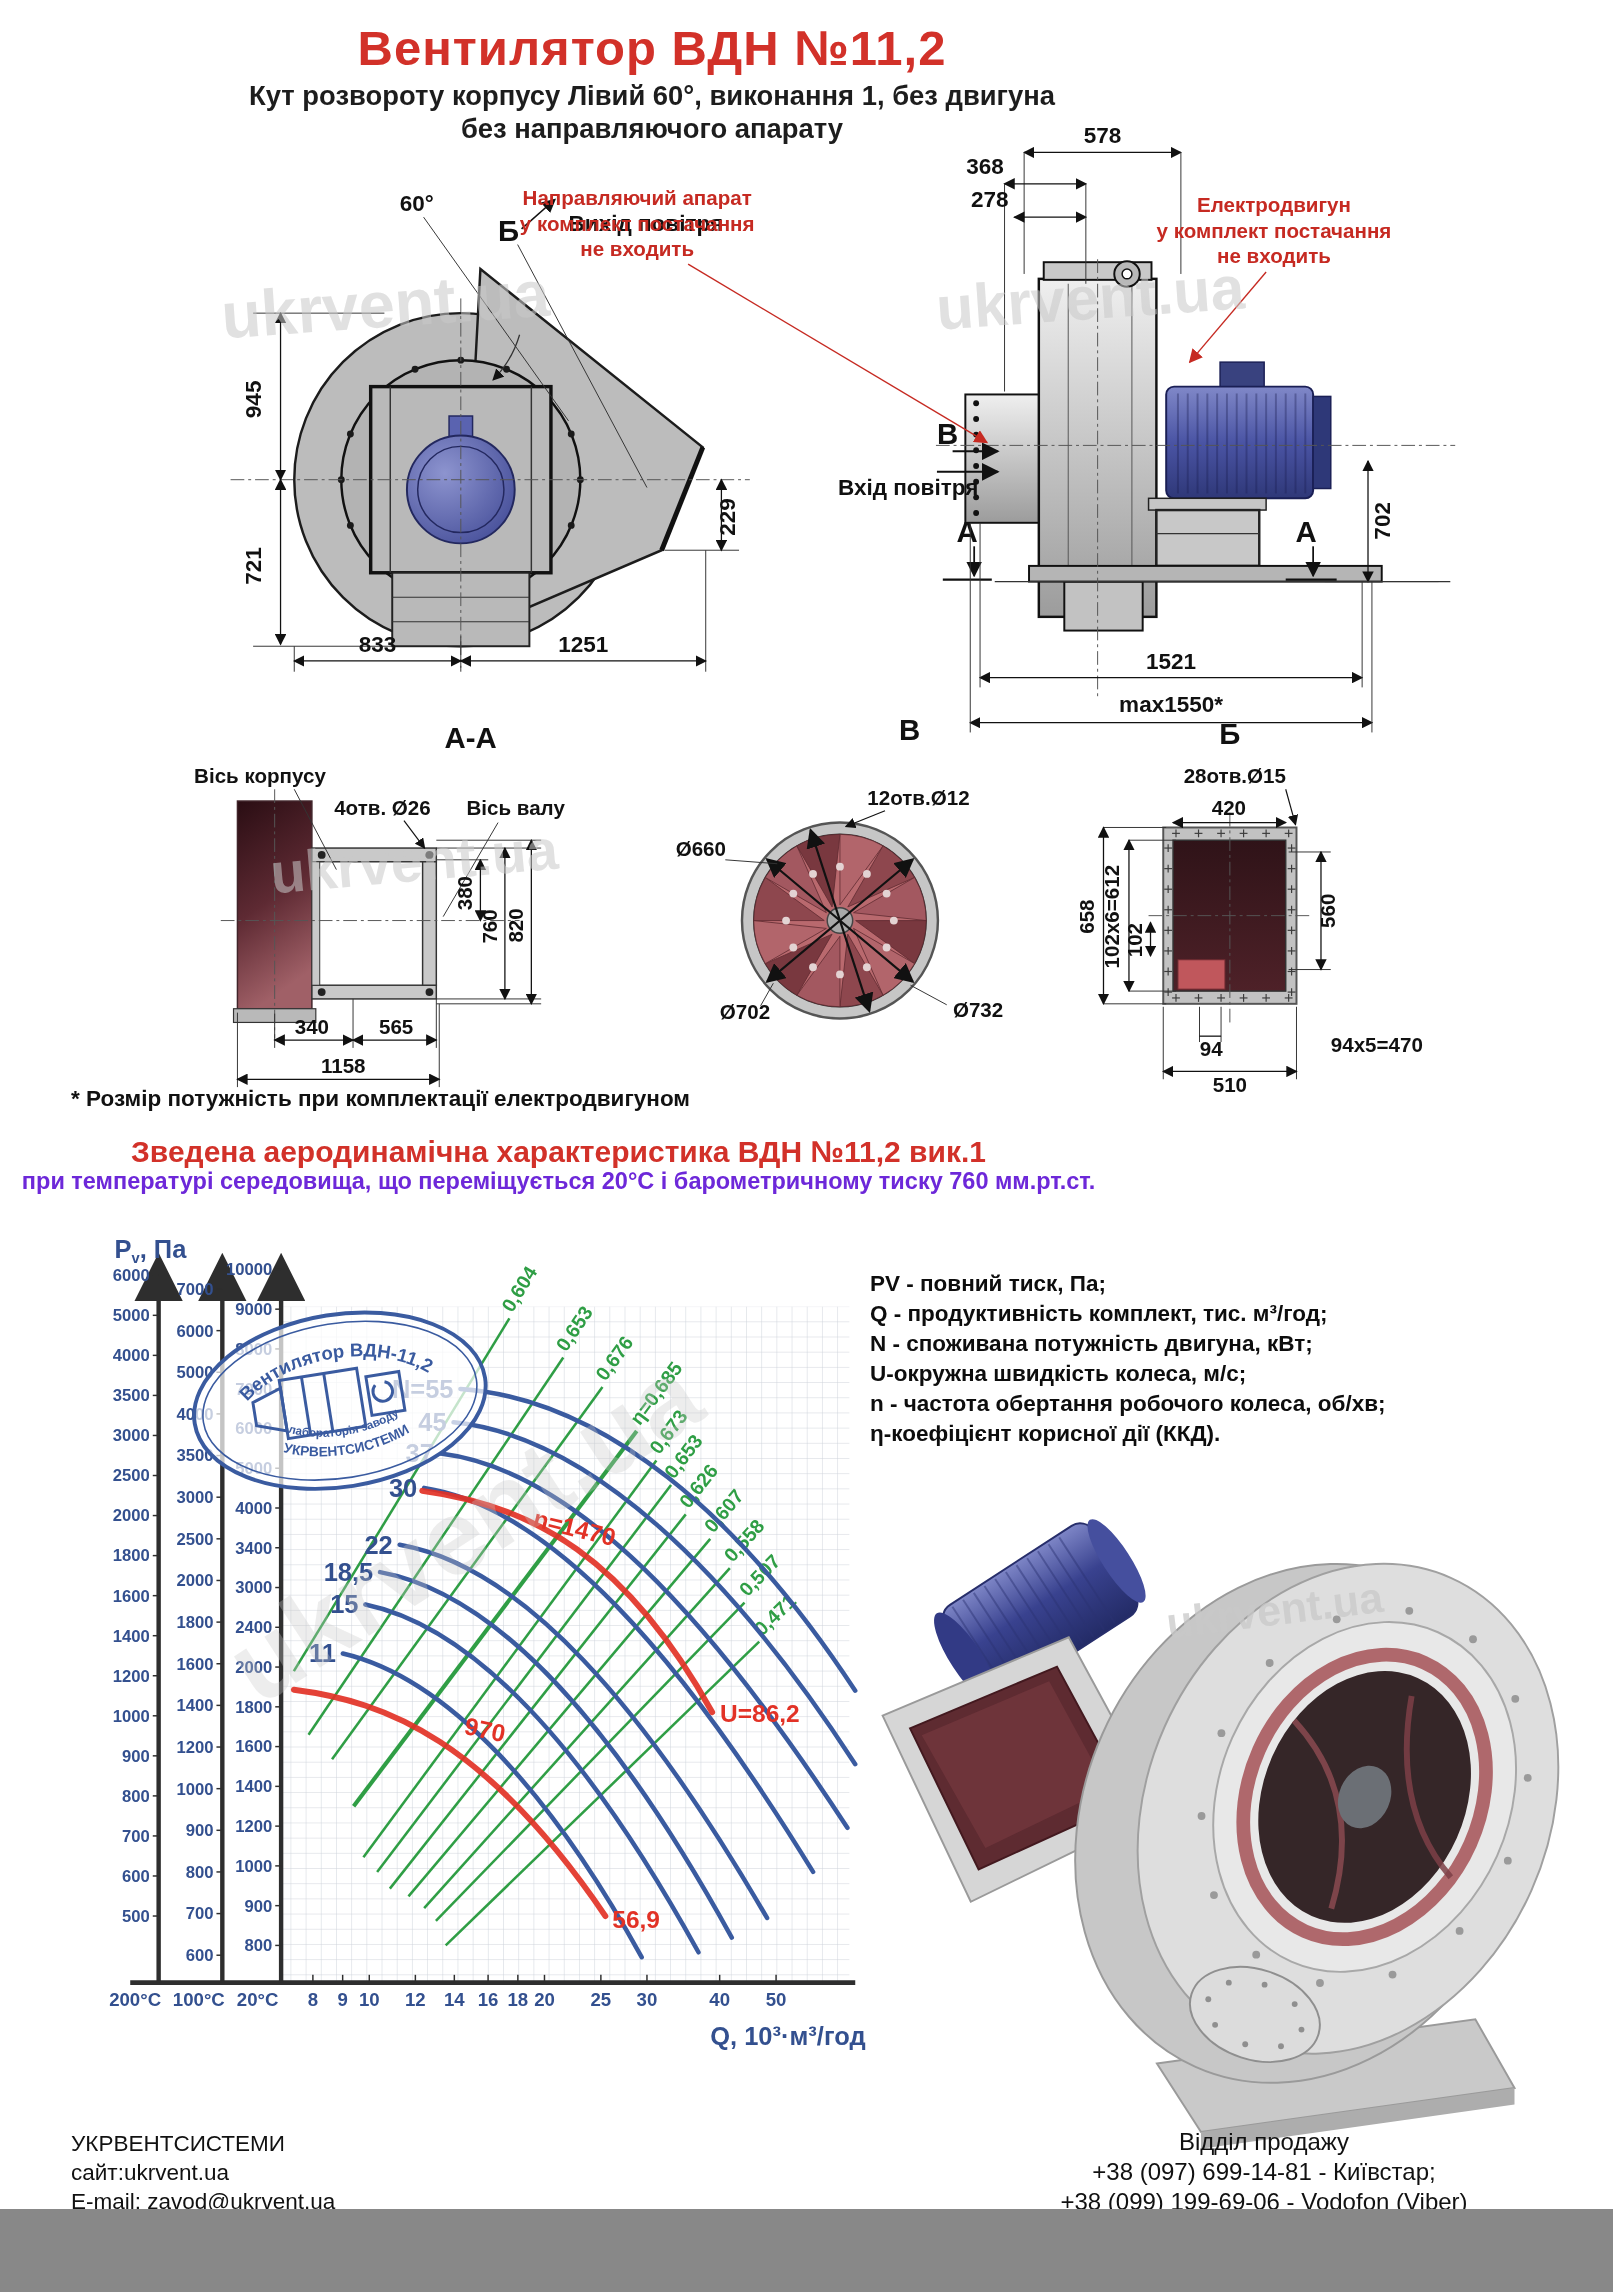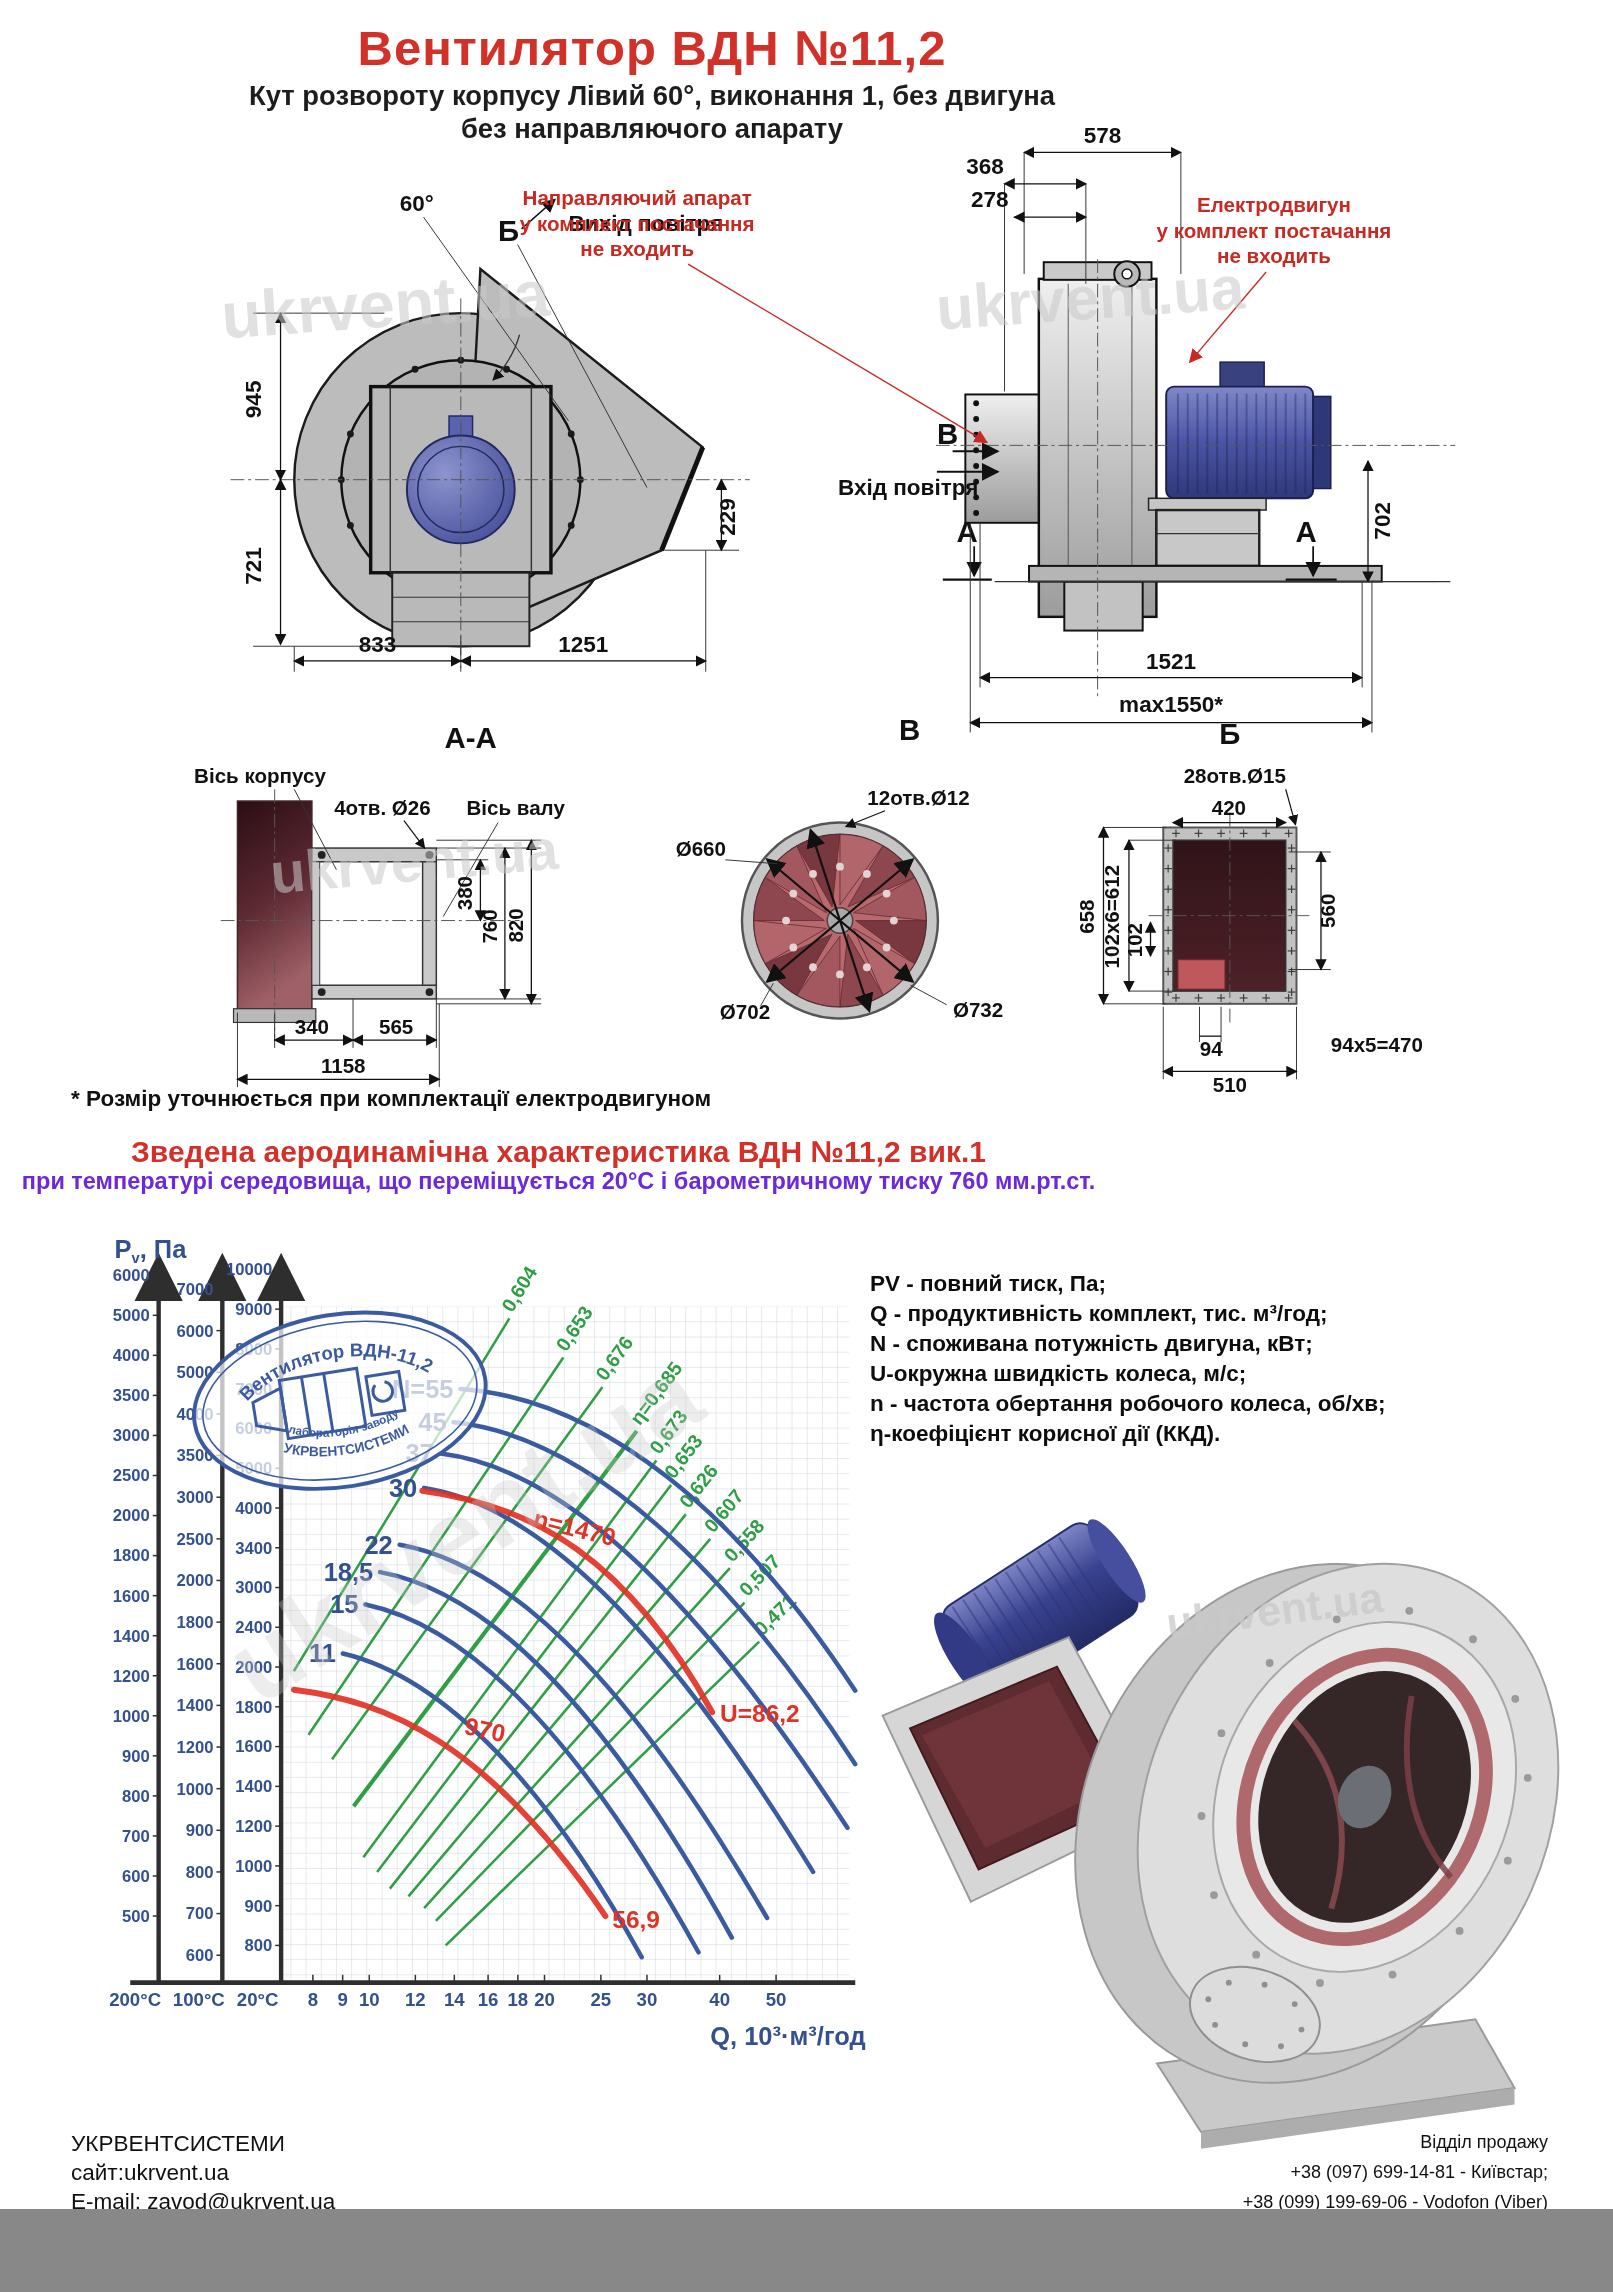--- a/index.html
+++ b/index.html
@@ -14,21 +14,21 @@
   #aero-heading{top:1127px;left:39px;width:1039px;font-size:30px;font-weight:bold;color:#d23129;margin-top:8px;}
   #aero-subheading{top:1168px;left:19.6px;width:1078px;font-size:23.5px;font-weight:bold;color:#6d28d9;}
   #legend{top:1269px;left:870px;width:725px;font-size:22.5px;font-weight:bold;color:#0d0d0d;line-height:30px;}
   .wm{color:#c9c9c9;font-weight:bold;opacity:.55;white-space:nowrap;pointer-events:none;}
   #wm1{top:267px;left:221px;font-size:65px;transform:rotate(-4deg);}
   #wm2{top:263px;left:936px;font-size:61px;transform:rotate(-4deg);}
   #wm3{top:828px;left:270px;font-size:57px;transform:rotate(-5deg);}
   #wm4{top:1470px;left:196px;font-size:106px;transform:rotate(-33deg);opacity:.32;}
   #wm5{top:1586px;left:1166px;font-size:43px;transform:rotate(-7deg);opacity:.75;}
   #footer-left{top:2129px;left:71px;font-size:22.5px;color:#111;line-height:29px;}
-  #footer-right{top:2127px;left:980px;width:568px;text-align:right;font-size:18px;color:#111;line-height:30px;}
+  #footer-right{top:2127px;left:980px;width:568px;text-align:center;font-size:24px;color:#111;line-height:30px;}
   svg{font-family:"Liberation Sans", sans-serif;}
   .dt{font-size:23px;font-weight:bold;fill:#111;}
   .dts{font-size:21px;font-weight:bold;fill:#111;}
   .mark{font-size:30px;font-weight:bold;fill:#111;}
   .red{fill:#c62a22;}
   .dim{stroke:#111;stroke-width:1.3;}
   .ext{stroke:#333;stroke-width:1;}
   .cl{stroke:#555;stroke-width:1;stroke-dasharray:14 4 3 4;}
   .axlbl{font-size:17px;font-weight:bold;fill:#33508f;}
   .axlbl2{font-size:19px;font-weight:bold;fill:#33508f;}
@@ -439,21 +439,21 @@
       <line x1="1164" y1="928" x2="1186" y2="928" class="dim"></line>
       <text class="dts" x="1176" y="948" text-anchor="middle">94</text>
       <text class="dts" x="1298" y="944">94х5=470</text>
       <line x1="1127" y1="898" x2="1127" y2="972" class="ext"></line>
       <line x1="1263" y1="898" x2="1263" y2="972" class="ext"></line>
       <line x1="1127" y1="964" x2="1263" y2="964" class="dim" marker-start="url(#mS)" marker-end="url(#mE)"></line>
       <text class="dts" x="1195" y="985" text-anchor="middle">510</text>
     </g>
   </svg>
 
-  <div id="footnote" class="abs">* Розмір уточнюється при комплектації електродвигуном</div>
+  <div id="footnote" class="abs">* Розмір потужність при комплектації електродвигуном</div>
   <div id="aero-heading" class="abs ctr">Зведена аеродинамічна характеристика ВДН №11,2 вик.1</div>
   <div id="aero-subheading" class="abs ctr">при температурі середовища, що переміщується 20°С і барометричному тиску 760 мм.рт.ст.</div>
 
   <svg id="chart-svg" class="abs" style="left:93px;top:1230px;" width="774" height="843" viewBox="0 0 790 860" xmlns="http://www.w3.org/2000/svg">
     <g id="chart-auto">
         <rect x="192" y="78" width="580" height="690" fill="url(#gridPat)"></rect>
         <line x1="38" y1="768" x2="778" y2="768" stroke="#2e2e2e" stroke-width="5"></line>
         <line x1="67" y1="768" x2="67" y2="32" stroke="#2e2e2e" stroke-width="4.5" marker-end="url(#axArrow)"></line>
         <line x1="61" y1="46" x2="67" y2="46" stroke="#2e2e2e" stroke-width="1.5"></line>
         <text x="58" y="52" text-anchor="end" class="axlbl">6000</text>

